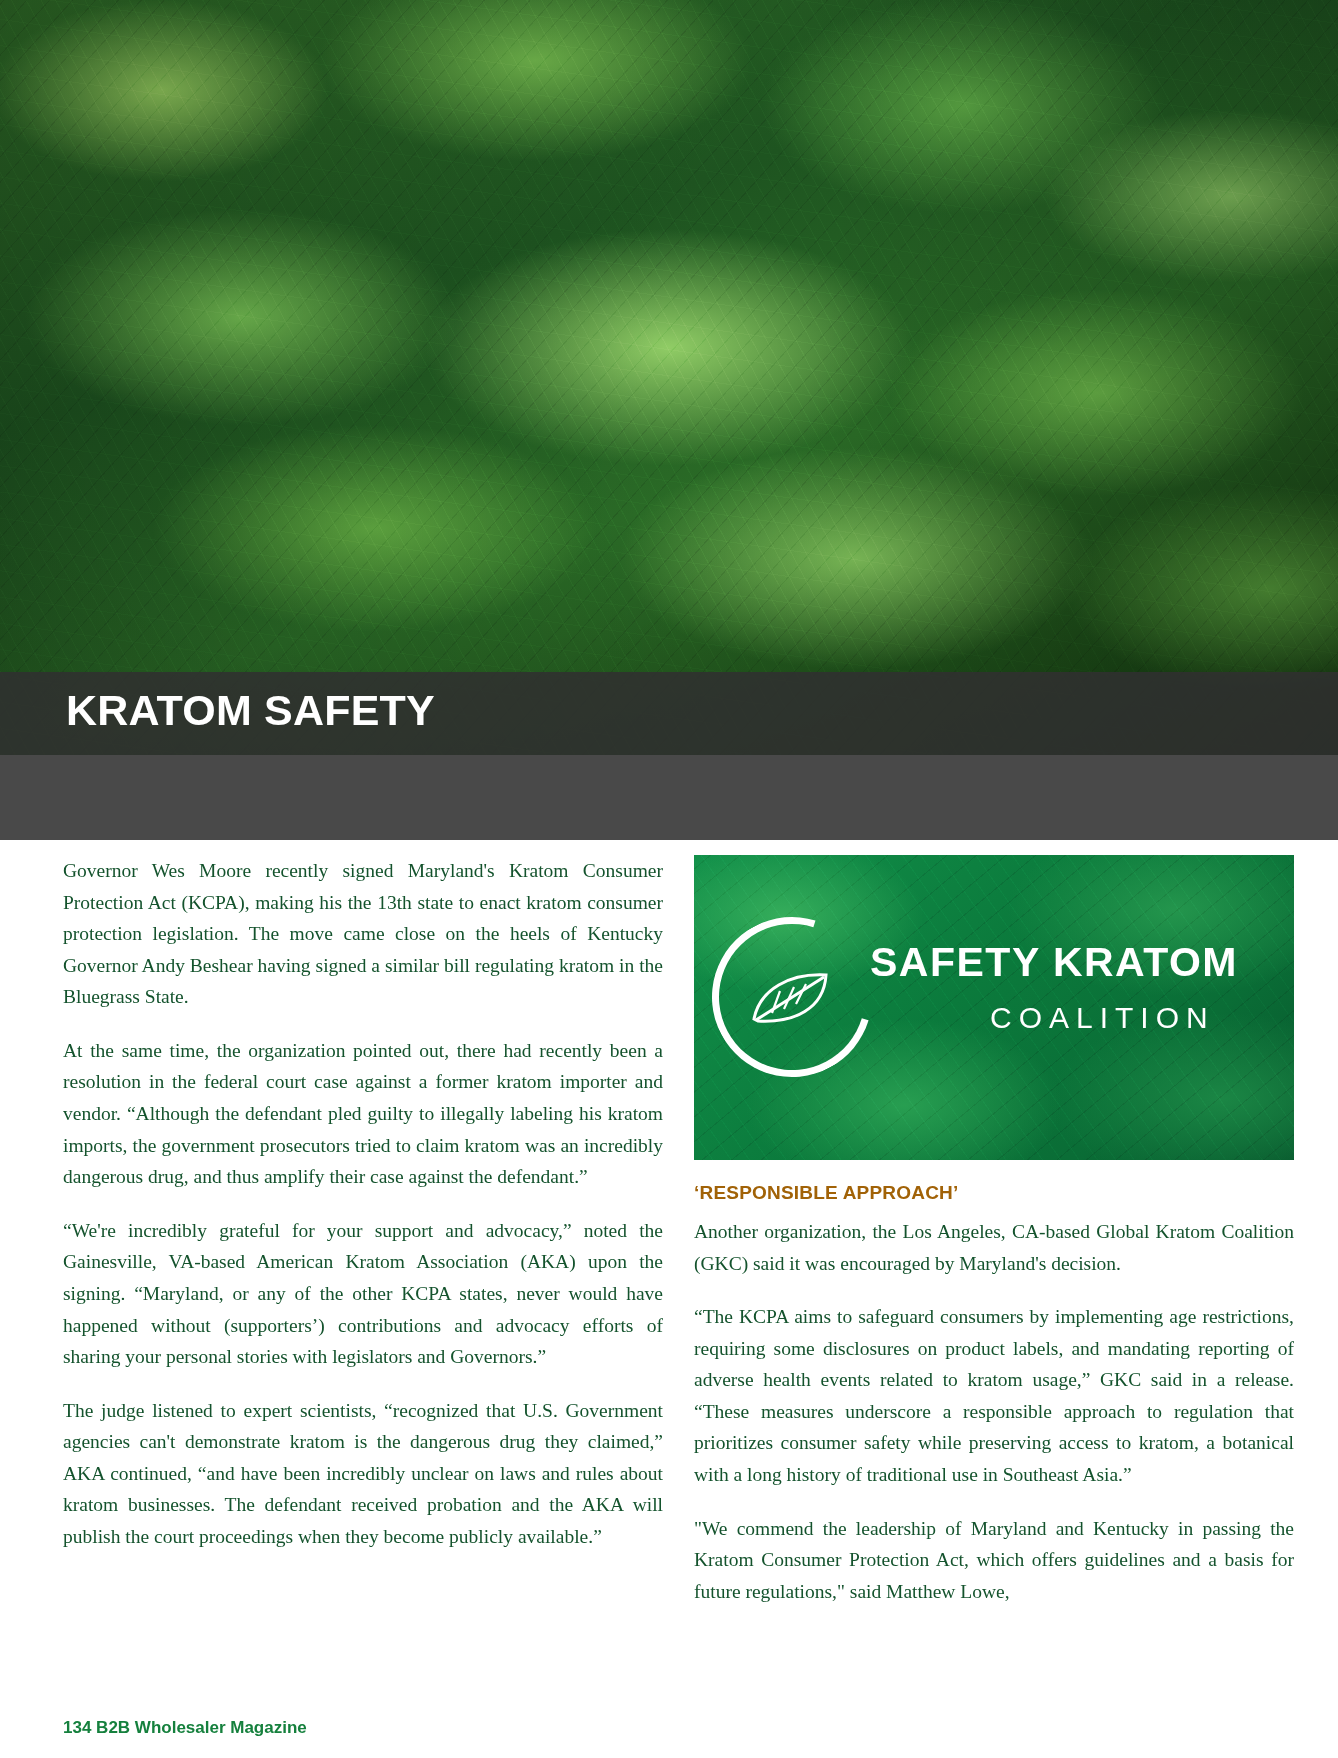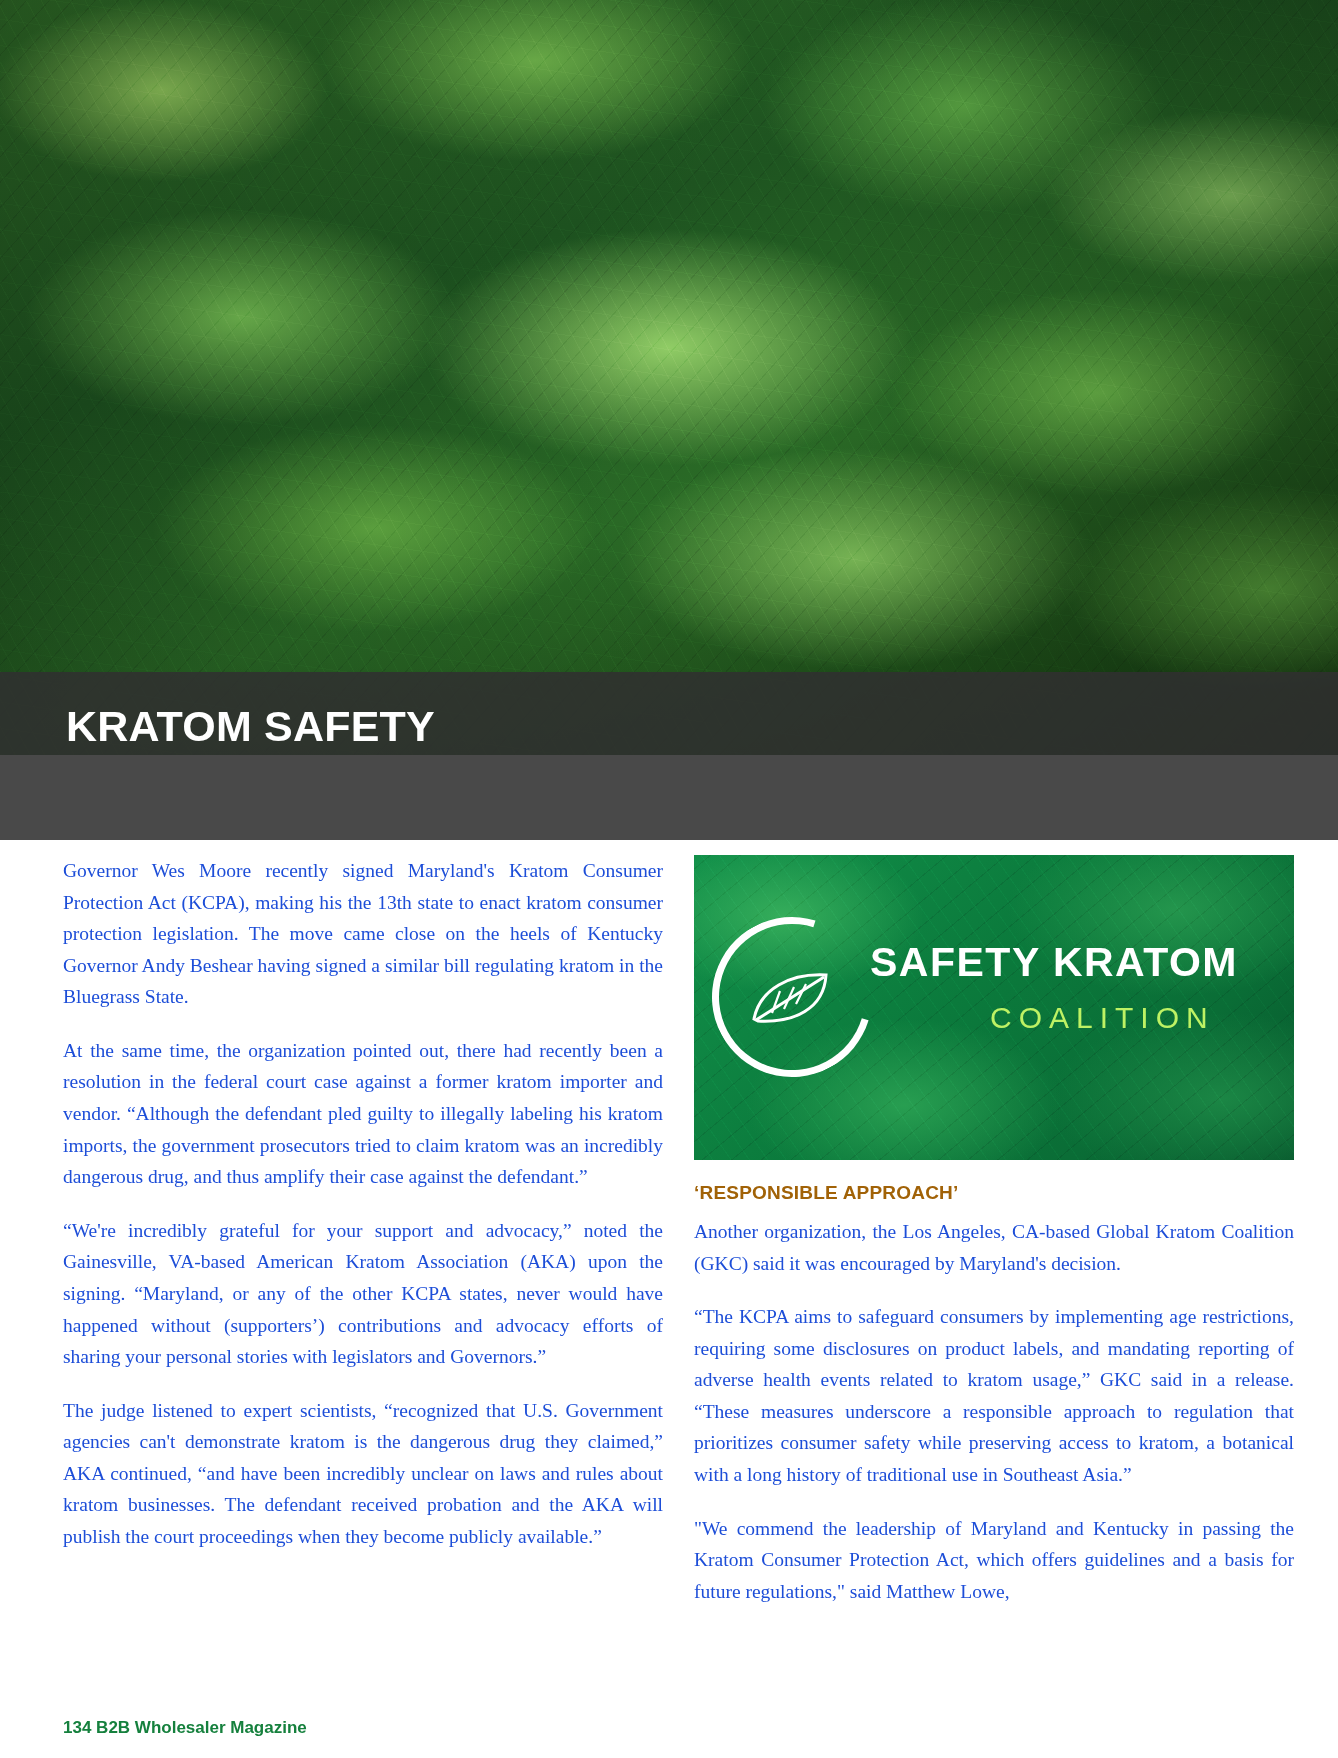--- a/index.html
+++ b/index.html
@@ -68,21 +68,21 @@
     color: #ffffff;
     box-sizing: border-box;
     padding: 16px 66px 0 66px;
     font-family: "Liberation Sans", sans-serif;
   }
   .headline {
     font-size: 43px;
     font-weight: bold;
     letter-spacing: .2px;
     line-height: 1.05;
-    margin: 16px 0 6px 0;
+    margin: 0 0 6px 0;
   }
   .subhead {
     font-size: 20.5px;
     font-weight: bold;
     line-height: 1.45;
     margin: 0;
     max-width: 1215px;
   }
 
   
@@ -99,21 +99,21 @@
     width: 600px;
   }
   .col-left { left: 63px; }
   .col-right { left: 694px; }
 
   p.para {
     margin: 0 0 22px 0;
     font-size: 19.5px;
     line-height: 1.62;
     text-align: justify;
-    color: #1d4ed8;
+    color: #14532d;
     font-family: "Liberation Serif", serif;
   }
   p.para:last-child { margin-bottom: 0; }
 
   
   .gkc-image {
     position: relative;
     width: 600px;
     height: 305px;
     overflow: hidden;
@@ -174,21 +174,21 @@
     letter-spacing: 1.5px;
     white-space: nowrap;
   }
   .gkc-word2 {
     position: absolute;
     left: 296px;
     top: 146px;
     font-family: "Liberation Sans", sans-serif;
     font-size: 30px;
     font-weight: normal;
-    color: #bef264;
+    color: #ffffff;
     letter-spacing: 7px;
     white-space: nowrap;
     text-align: right;
   }
 
   .subsection-head {
     font-family: "Liberation Sans", sans-serif;
     font-size: 19px;
     font-weight: bold;
     color: #a16207;

